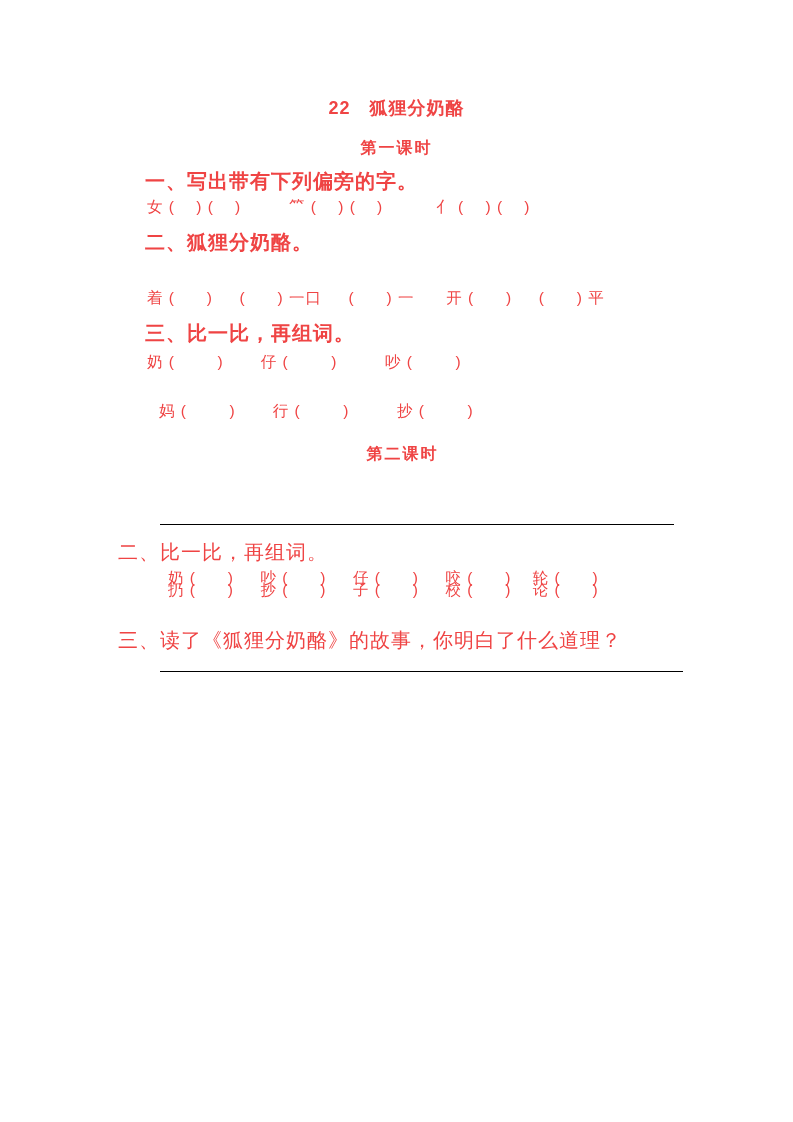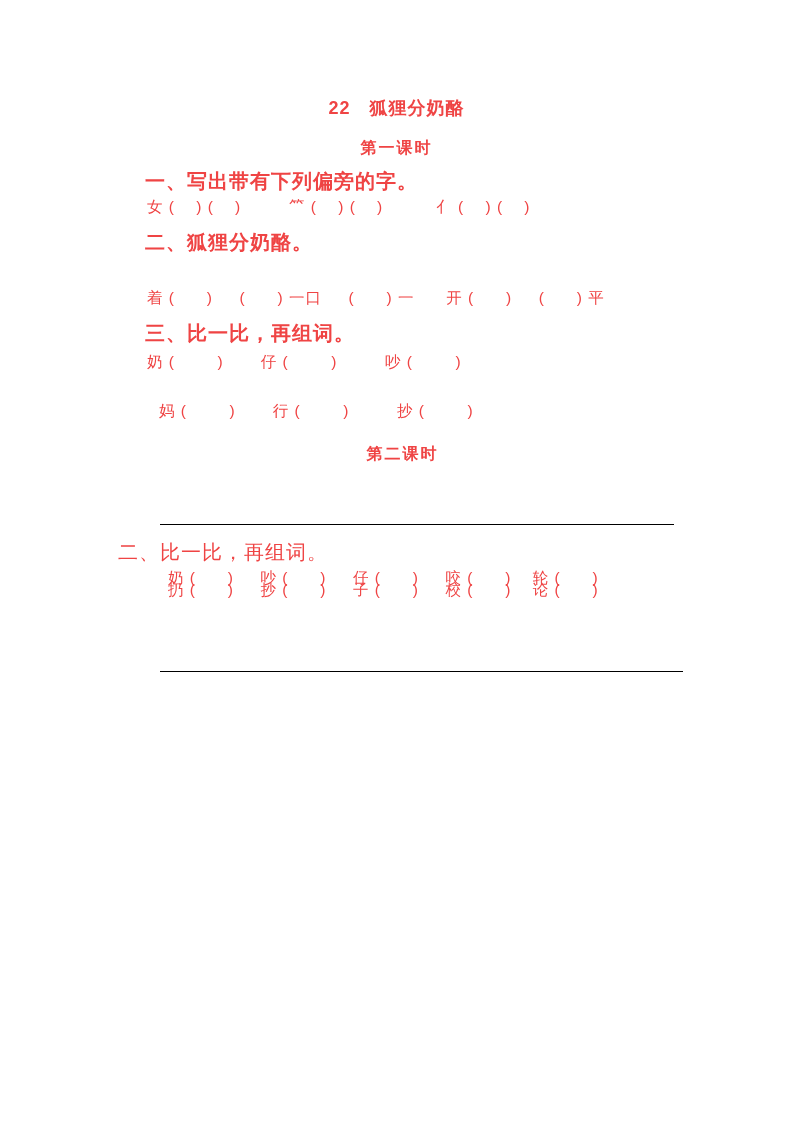--- a/index.html
+++ b/index.html
@@ -64,16 +64,17 @@
 
 
   <div class="answer-line" style="top: 524px; left: 160px; width: 514px;"></div>
 
   <div class="abs fill-row" style="top: 568px; left: 168px;">奶 (      )     吵 (      )     仔 (      )     咬 (      )    轮 (      )</div>
 
   <div class="abs q-heading" style="top: 539px; left: 118px;">二、比一比，再组词。</div>
 
   <div class="abs fill-row" style="top: 580px; left: 168px;">扔 (      )     抄 (      )     子 (      )     校 (      )    论 (      )</div>
 
+  <div class="abs q-heading" style="top: 627px; left: 118px;">三、读了《狐狸分奶酪》的故事，你明白了什么道理？</div>
 
   <div class="answer-line" style="top: 671px; left: 160px; width: 523px;"></div>
 
 </div>
 
 </body></html>

